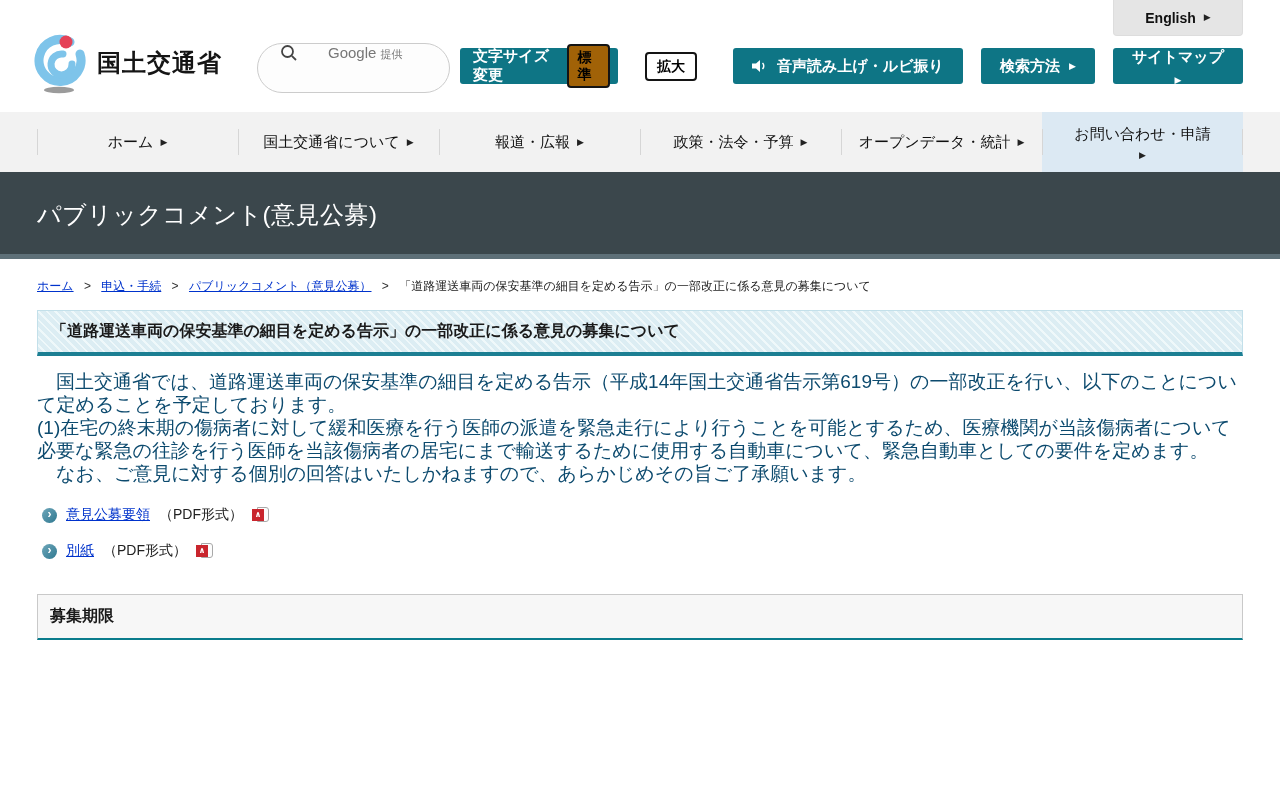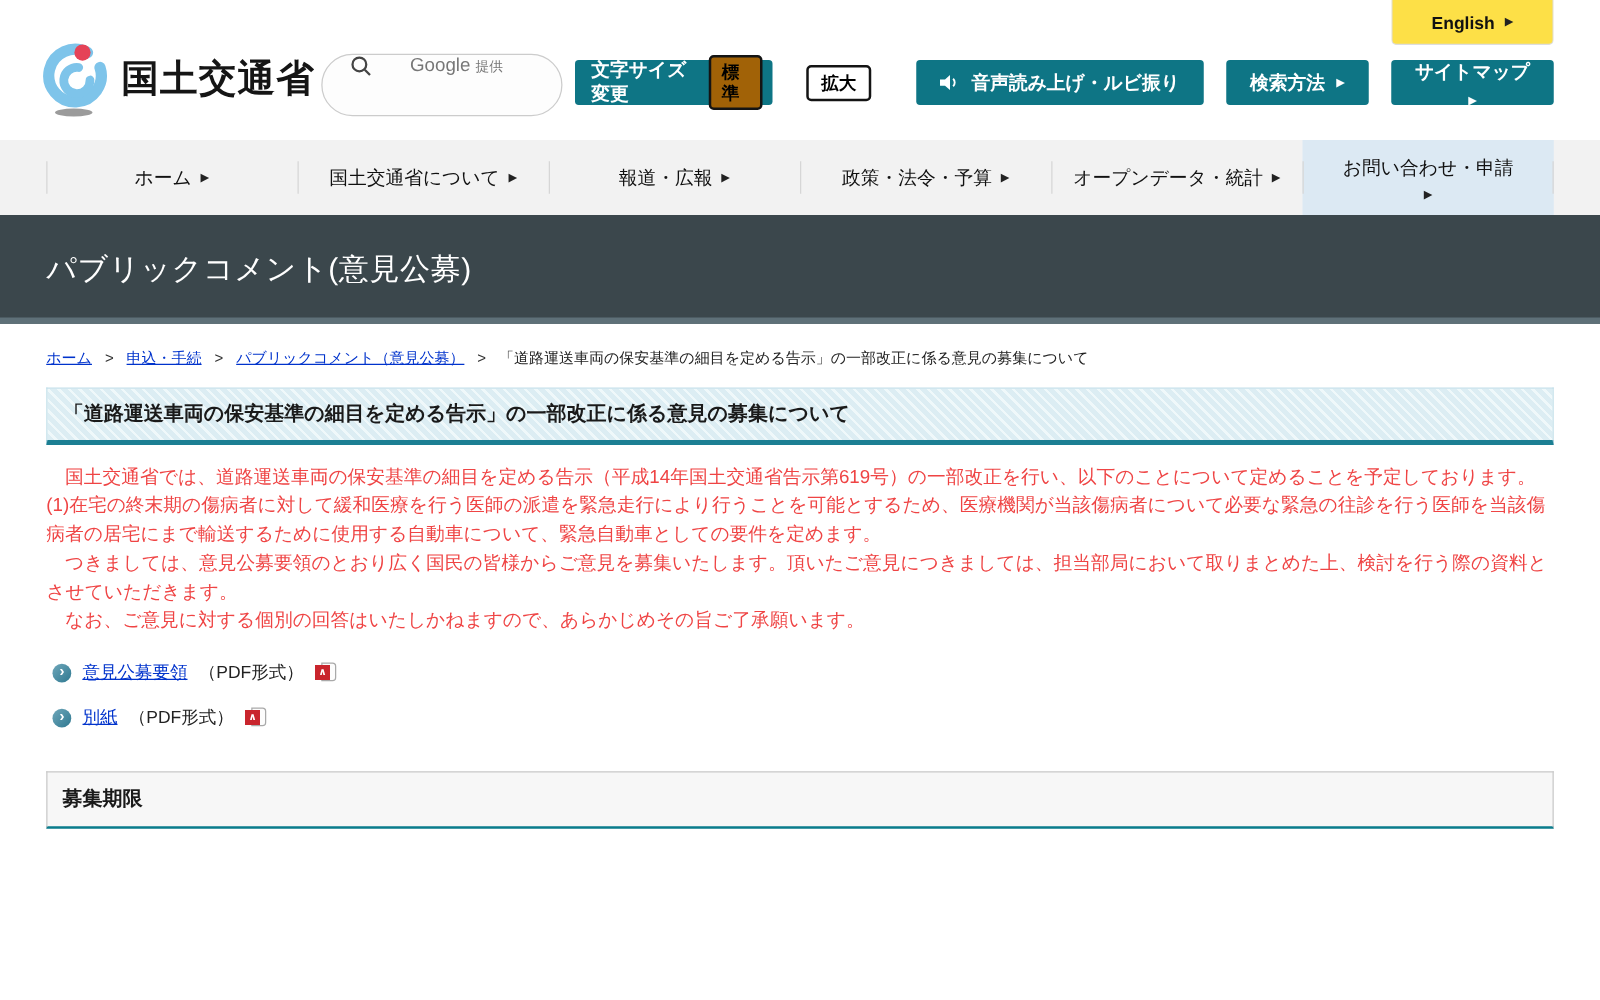--- a/index.html
+++ b/index.html
@@ -7,27 +7,27 @@
   body {
     width:1280px; height:800px; overflow:hidden; background:#fff;
     font-family:"Liberation Sans","DejaVu Sans",sans-serif; color:#333;
   }
 
   
   .topbar { position:relative; height:112px; background:#fff; }
 
   .english-btn {
     position:absolute; top:0; right:37px; width:130px; height:36px;
-    background:#fde047; border:1px solid #ddd; border-top:none;
+    background:#e5e5e5; border:1px solid #ddd; border-top:none;
     border-radius:0 0 4px 4px; display:flex; align-items:center; justify-content:center;
     gap:8px; font-size:14px; font-weight:600; color:#111; cursor:pointer;
   }
 
   .brand { position:absolute; left:33px; top:32px; display:flex; align-items:center; gap:8px; cursor:pointer; }
-  .brand-text { font-size:30px; font-weight:800; color:#151515; letter-spacing:1px; }
+  .brand-text { font-size:24px; font-weight:800; color:#151515; letter-spacing:1px; }
 
   .searchbox {
     position:absolute; left:257px; top:43px; width:193px; height:50px;
     border:1px solid #ccc; border-radius:25px; background:#fdfdfd;
     display:flex; align-items:flex-start; gap:30px; padding:0 0 0 22px; cursor:text;
   }
   .search-ph { color:#777; font-size:15px; }
   .search-ph .small { font-size:11px; margin-left:4px; }
 
   .teal-btn {
@@ -81,21 +81,21 @@
   .breadcrumb a { color:#0033cc; text-decoration:underline; cursor:pointer; }
   .breadcrumb .sep { margin:0 7px; color:#333; }
 
   .article-heading {
     margin:15px 0 0 0; font-size:16px; font-weight:700; color:#1a1a1a;
     padding:10px 13px;
     background:repeating-linear-gradient(45deg,#dcedf3 0px,#dcedf3 4px,#eff8fa 4px,#eff8fa 6px);
     border:1px solid #c3e0ea; border-bottom:4px solid #1c7f93;
   }
 
-  .body-text { margin-top:14px; font-size:15px; line-height:23px; color:#ef4444; }
+  .body-text { margin-top:14px; font-size:19px; line-height:23px; color:#0c4a6e; }
   .body-text p { margin:0; }
 
   .section-header {
     margin:0; font-size:16px; font-weight:700; color:#1a1a1a;
     padding:11px 12px; background:#f7f7f7;
     border:1px solid #c9c9c9; border-bottom:2px solid #0a7c8c;
   }
   .section-header.first { margin-top:72px; }
   .section-header.second { margin-top:34px; }
 
@@ -213,21 +213,20 @@
     <a>パブリックコメント（意見公募）</a>
     <span class="sep">&gt;</span>
     <span>「道路運送車両の保安基準の細目を定める告示」の一部改正に係る意見の募集について</span>
   </div>
 
   <h2 class="article-heading">「道路運送車両の保安基準の細目を定める告示」の一部改正に係る意見の募集について</h2>
 
   <div class="body-text">
     <p>　国土交通省では、道路運送車両の保安基準の細目を定める告示（平成14年国土交通省告示第619号）の一部改正を行い、以下のことについて定めることを予定しております。</p>
     <p>(1)在宅の終末期の傷病者に対して緩和医療を行う医師の派遣を緊急走行により行うことを可能とするため、医療機関が当該傷病者について必要な緊急の往診を行う医師を当該傷病者の居宅にまで輸送するために使用する自動車について、緊急自動車としての要件を定めます。</p>
-    <p>　つきましては、意見公募要領のとおり広く国民の皆様からご意見を募集いたします。頂いたご意見につきましては、担当部局において取りまとめた上、検討を行う際の資料とさせていただきます。</p>
     <p>　なお、ご意見に対する個別の回答はいたしかねますので、あらかじめその旨ご了承願います。</p>
   </div>
 
 
   <ul class="doc-list">
     <li>
       <span class="bullet">›</span>
       <a class="doclink">意見公募要領</a>
       <span class="suffix">（PDF形式）</span>
       <span class="pdf-icon">

